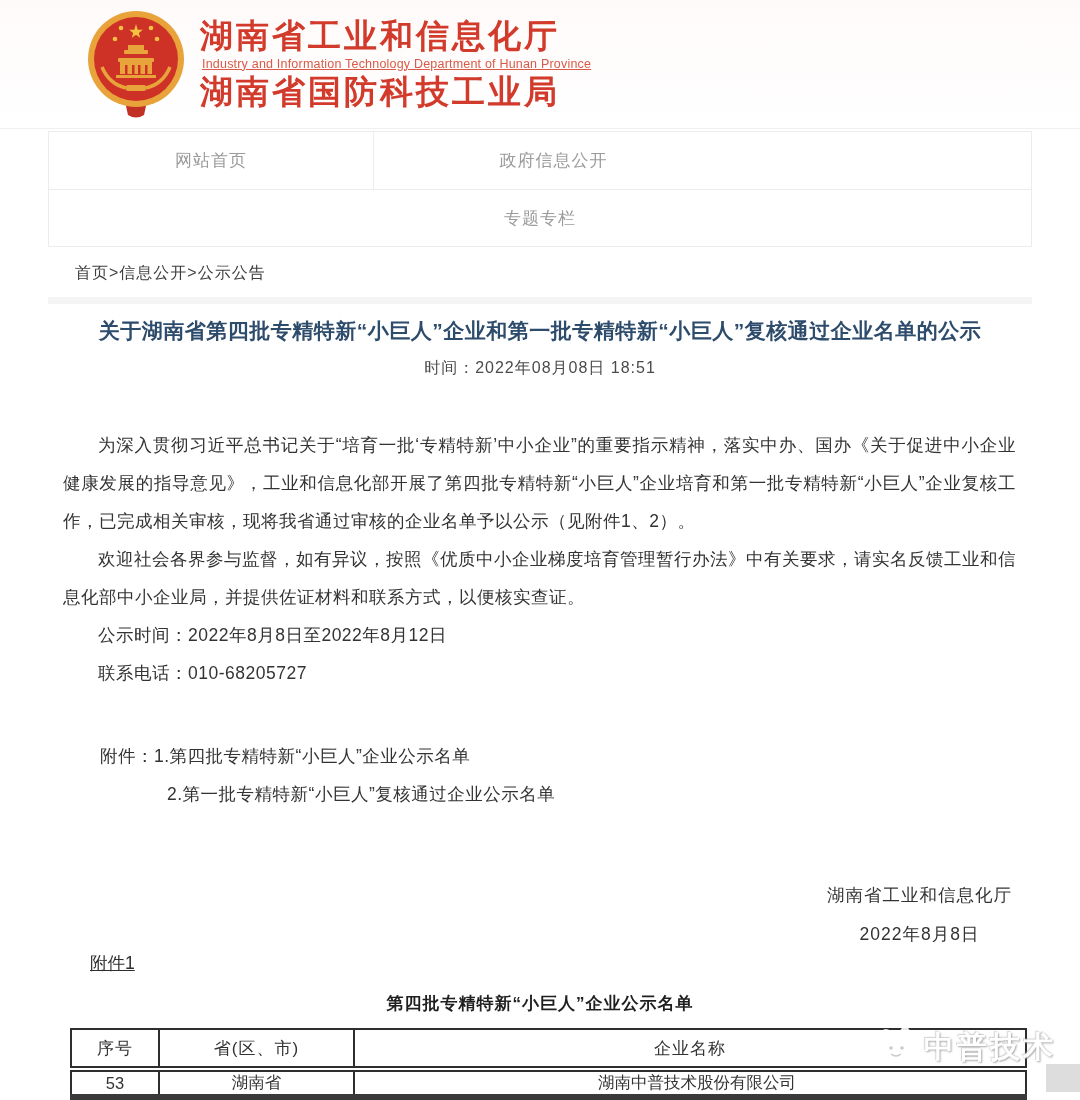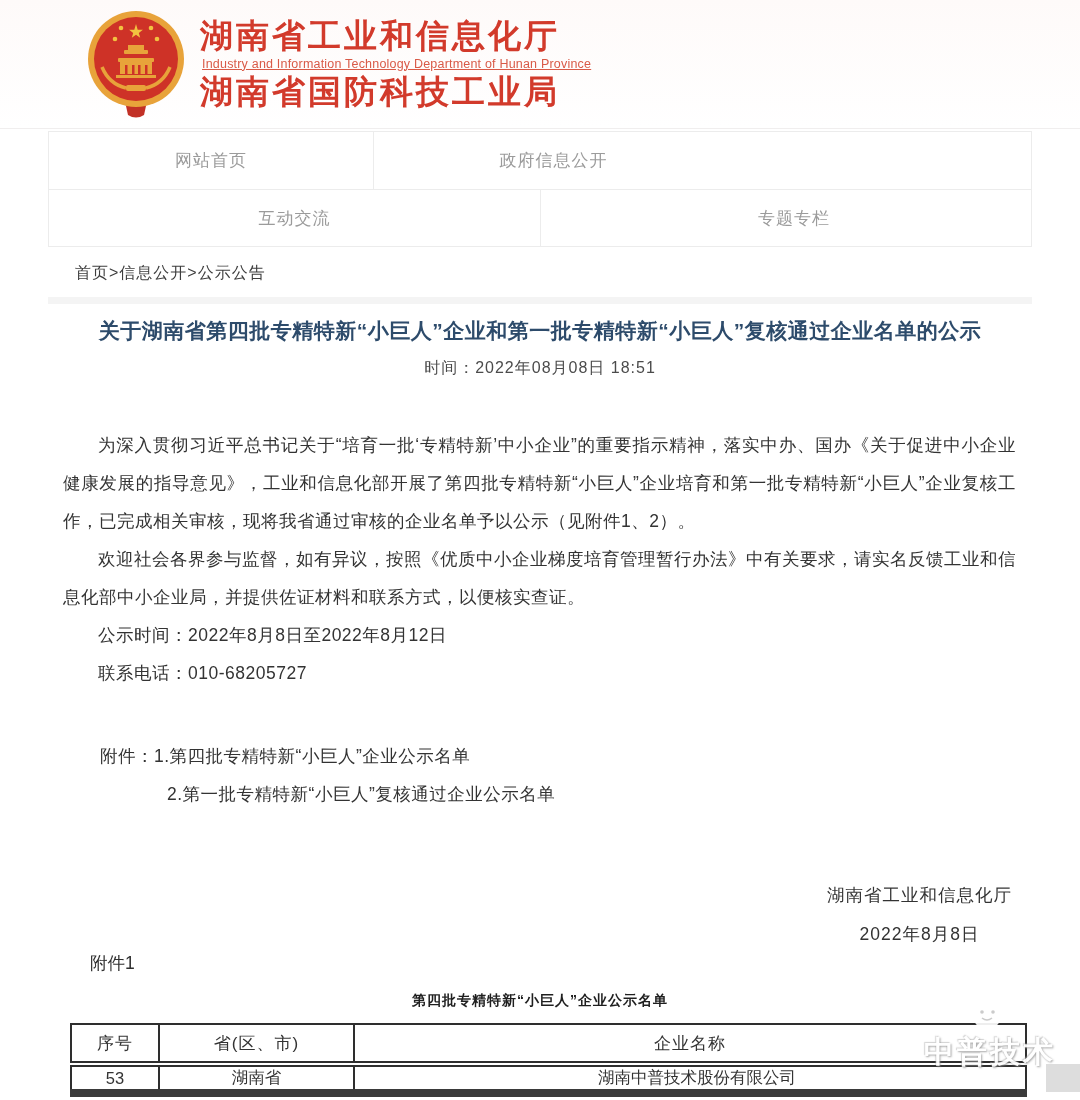--- a/index.html
+++ b/index.html
@@ -66,44 +66,44 @@
   .att-line2 { padding-left: 104px; }
 
   
   .signature {
     position: absolute; top: 876px; right: 68px;
     text-align: center; font-size: 17.5px; color: #333; line-height: 39px; letter-spacing: 1px;
   }
 
   
   .annex { position: absolute; left: 48px; top: 951px; width: 984px; }
-  .annex-label { margin-left: 42px; font-size: 17.5px; color: #2f2f2f; }
+  .annex-label { margin-left: 42px; font-size: 17.5px; color: #2f2f2f; text-decoration: underline; }
   .table-title {
-    text-align: center; font-size: 14px; font-weight: bold; color: #1f1f1f;
+    text-align: center; font-size: 17px; font-weight: bold; color: #1f1f1f;
     margin-top: 17px; letter-spacing: 1px;
   }
   table.annex-table {
     margin: 13px 0 0 22px; width: 957px; border-collapse: collapse; table-layout: fixed;
     border: 2px solid #2e2e2e; background: #fff;
   }
   .annex-table th {
     border: 2px solid #2e2e2e; border-bottom: 6px double #2e2e2e;
     height: 40px; font-size: 17px; font-weight: normal; color: #333; letter-spacing: 1px;
   }
   .annex-table td {
     border: 2px solid #2e2e2e; border-bottom: 8px solid #3a3a3a;
     height: 26px; font-size: 16.5px; color: #333; text-align: center;
   }
   .annex-table td.cell-company { text-align: center; padding-left: 14px; }
   .col-no { width: 88px; } .col-prov { width: 195px; }
 
   
   .watermark {
-    position: absolute; top: 990px; right: 24px;
-    display: flex; align-items: center; opacity: 0.95; pointer-events: none; flex-direction: column;
+    position: absolute; top: 1026px; right: 24px;
+    display: flex; align-items: center; opacity: 0.95; pointer-events: none;
   }
   .wm-text {
     font-size: 30px; font-weight: bold; color: #fff; letter-spacing: 3px;
     text-shadow: 1px 1px 2px rgba(140,140,140,0.8), -1px -1px 1px rgba(170,170,170,0.5);
     margin-left: 4px; white-space: nowrap;
   }
   .scan-artifact { position: absolute; right: 0; top: 1064px; width: 34px; height: 28px; background: #d4d4d4; opacity: .8; }
 </style>
 </head>
 <body>
@@ -139,21 +139,20 @@
       <div class="org-cn">湖南省国防科技工业局</div>
     </div>
   </div>
 
   <div class="nav">
     <div class="nav-row">
       <div class="nav-cell r1c1">网站首页</div>
       <div class="nav-cell r1c2">政府信息公开</div>
     </div>
     <div class="nav-row">
-      <div class="nav-cell r2c1">互动交流</div>
       <div class="nav-cell r2c2">专题专栏</div>
     </div>
   </div>
 
   <div class="breadcrumb">首页&gt;信息公开&gt;公示公告</div>
   <div class="crumb-band"></div>
 
   <div class="doc-title">关于湖南省第四批专精特新“小巨人”企业和第一批专精特新“小巨人”复核通过企业名单的公示</div>
   <div class="doc-time">时间：2022年08月08日 18:51</div>
 

